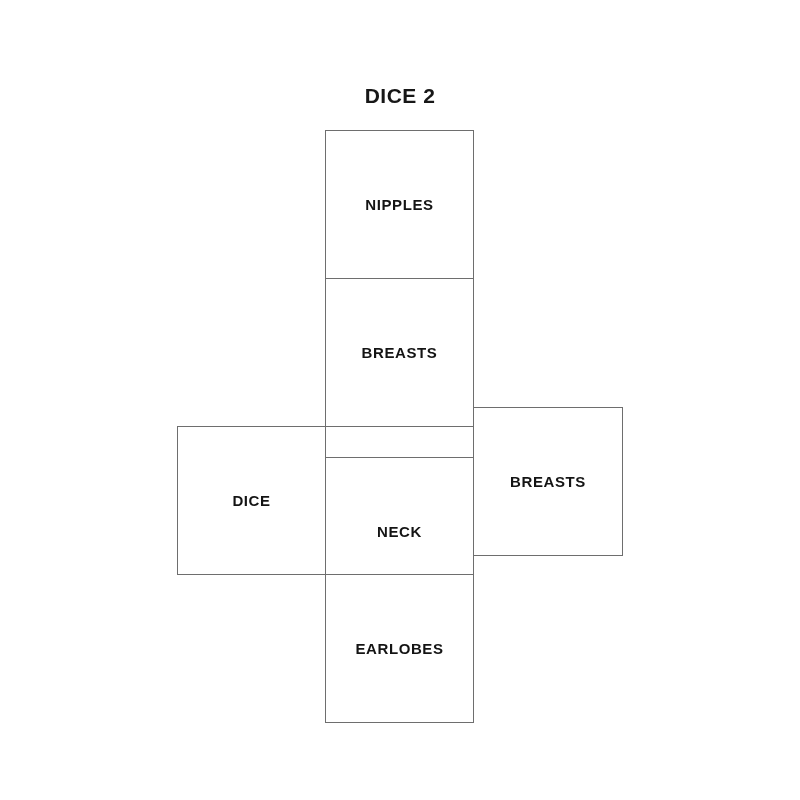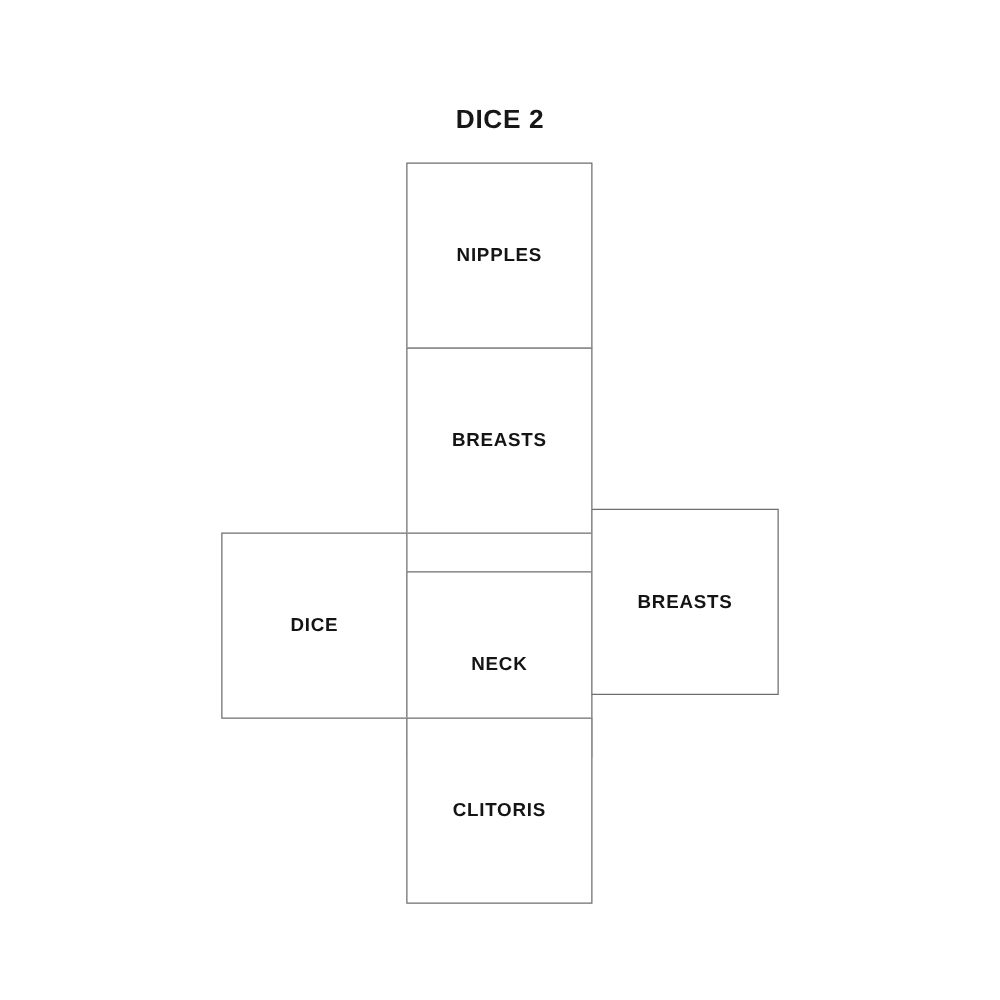--- a/index.html
+++ b/index.html
@@ -73,18 +73,18 @@
 
     <div class="face face-neck">
       <span>NECK</span>
     </div>
 
     <div class="face face-breasts">
       <span>BREASTS</span>
     </div>
 
     <div class="face face-earlobes">
-      <span>CLITORIS</span>
+      <span>EARLOBES</span>
     </div>
 
   </div>
 
 </div>
 
 </body></html>

